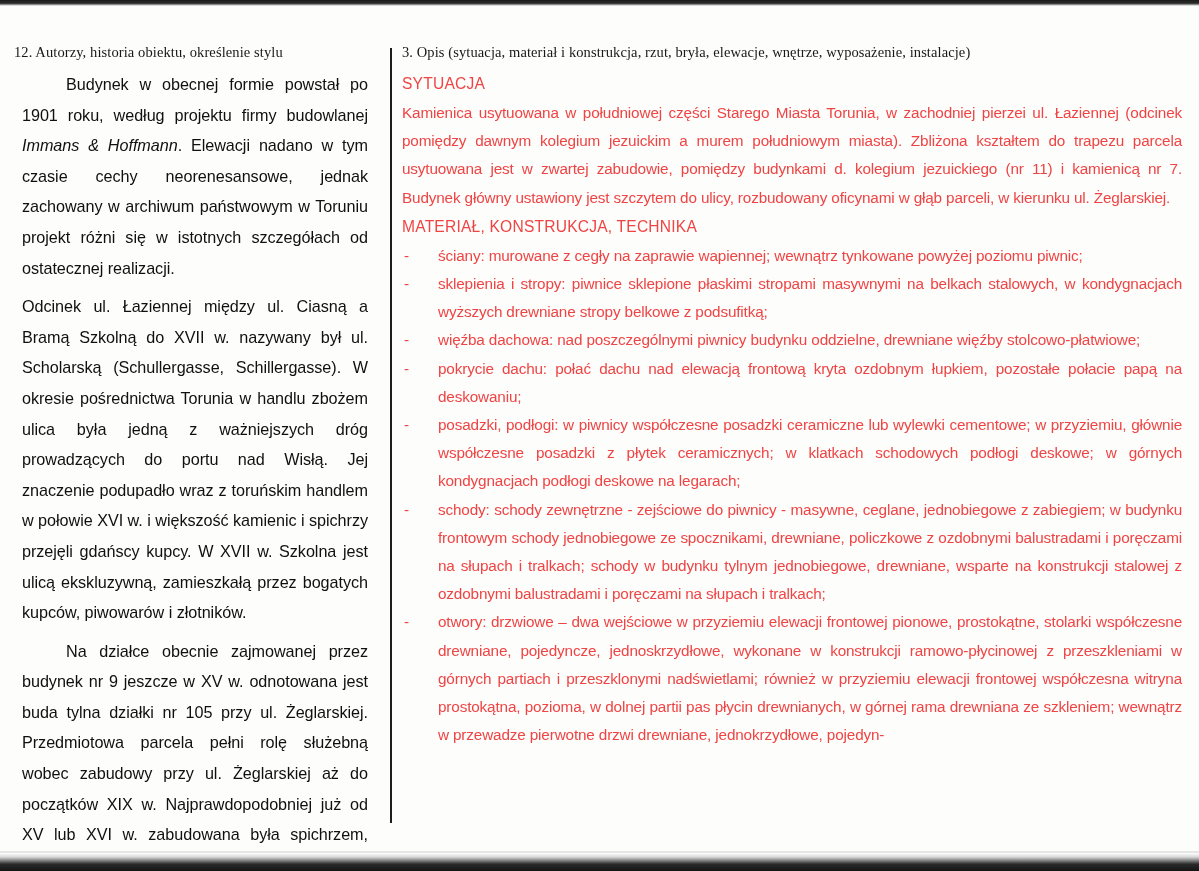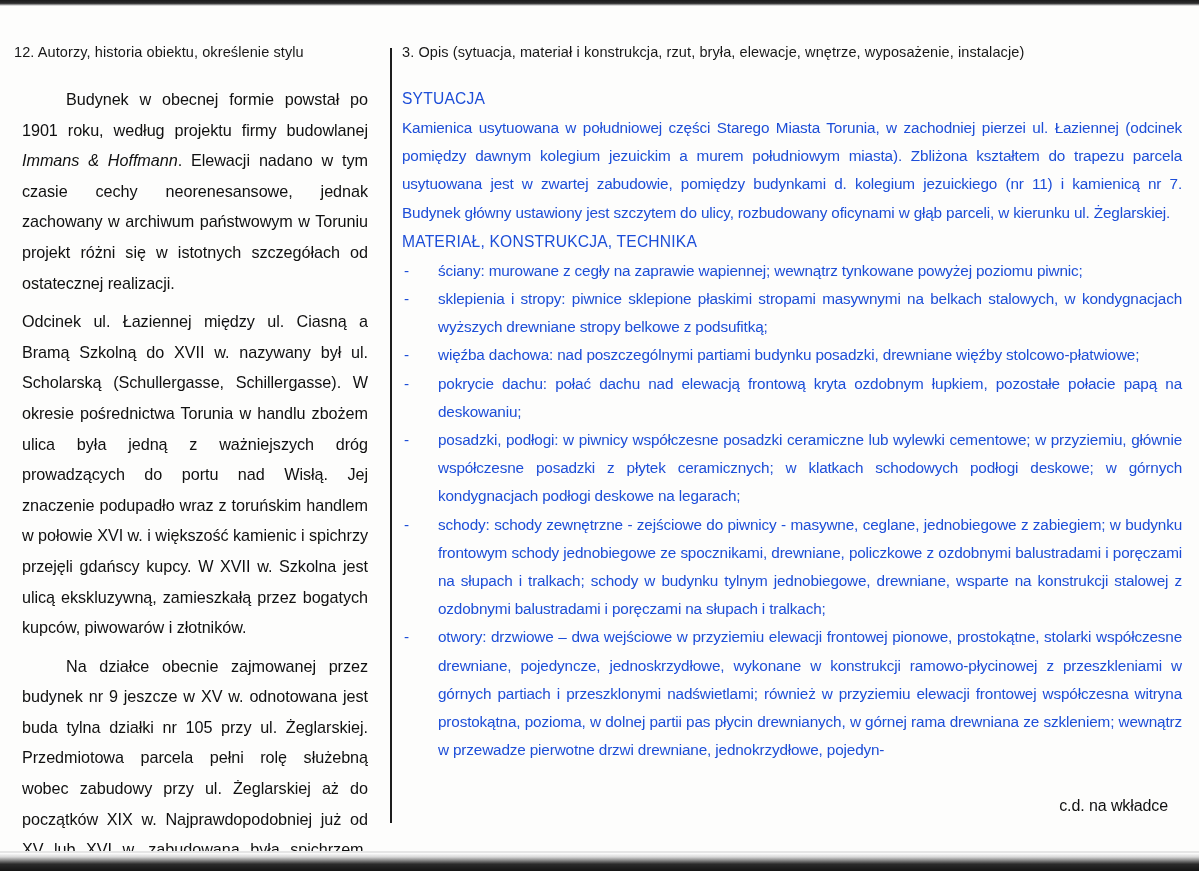--- a/index.html
+++ b/index.html
@@ -56,25 +56,25 @@
   }
 
   
   .col-left {
     position: absolute;
     left: 14px;
     top: 38px;
     width: 362px;
   }
   .field-head-serif {
-    font-family: Liberation Sans, sans-serif;
+    font-family: Liberation Serif, serif;
     font-size: 14.5px;
     letter-spacing: 0.1px;
     color: #181818;
-    margin-bottom: 24px;
+    margin-bottom: 8px;
     white-space: nowrap;
   }
   .lbody {
     font-size: 16.2px;
     line-height: 30.6px;
     text-align: justify;
     color: #101010;
     letter-spacing: -0.05px;
   }
   .lbody p {
@@ -88,21 +88,21 @@
   
   .col-right {
     position: absolute;
     left: 402px;
     top: 38px;
     width: 780px;
   }
   .rbody {
     font-size: 15.3px;
     line-height: 28.2px;
-    color: #1d4ed8;
+    color: #ef4444;
     letter-spacing: -0.15px;
   }
   .rbody p {
     margin: 0;
   }
   .section-title {
     font-size: 15.6px;
     line-height: 30px;
     letter-spacing: 0.2px;
   }
@@ -189,21 +189,21 @@
             <span class="li-inner"><b>ściany:</b><span> murowane z cegły na zaprawie wapiennej; wewnątrz tynkowane powyżej poziomu piwnic;</span></span>
           </li>
 
           <li>
             <span class="dash">-</span>
             <span class="li-inner"><b>sklepienia i stropy:</b><span> piwnice sklepione płaskimi stropami masywnymi na belkach stalowych, w kondygnacjach wyższych drewniane stropy belkowe z podsufitką;</span></span>
           </li>
 
           <li>
             <span class="dash">-</span>
-            <span class="li-inner"><b>więźba dachowa:</b><span> nad poszczególnymi partiami budynku posadzki, drewniane więźby stolcowo-płatwiowe;</span></span>
+            <span class="li-inner"><b>więźba dachowa:</b><span> nad poszczególnymi piwnicy budynku oddzielne, drewniane więźby stolcowo-płatwiowe;</span></span>
           </li>
 
           <li>
             <span class="dash">-</span>
             <span class="li-inner"><b>pokrycie dachu:</b><span> połać dachu nad elewacją frontową kryta ozdobnym łupkiem, pozostałe połacie papą na deskowaniu;</span></span>
           </li>
 
           <li>
             <span class="dash">-</span>
             <span class="li-inner"><b>posadzki, podłogi:</b><span> w piwnicy współczesne posadzki ceramiczne lub wylewki cementowe; w przyziemiu, głównie współczesne posadzki z płytek ceramicznych; w klatkach schodowych podłogi deskowe; w górnych kondygnacjach podłogi deskowe na legarach;</span></span>
@@ -215,20 +215,19 @@
           </li>
 
           <li>
             <span class="dash">-</span>
             <span class="li-inner"><b>otwory:</b><span> drzwiowe – dwa wejściowe w przyziemiu elewacji frontowej pionowe, prostokątne, stolarki współczesne drewniane, pojedyncze, jednoskrzydłowe, wykonane w konstrukcji ramowo-płycinowej z przeszkleniami w górnych partiach i przeszklonymi nadświetlami; również w przyziemiu elewacji frontowej współczesna witryna prostokątna, pozioma, w dolnej partii pas płycin drewnianych, w górnej rama drewniana ze szkleniem; wewnątrz w przewadze pierwotne drzwi drewniane, jednokrzydłowe, pojedyn-</span></span>
           </li>
 
         </ul>
       </div>
 
-      <div class="cd-right-r">c.d. na wkładce</div>
     </div>
 
   </div>
 
   <div class="scan-edge-bottom-line"></div>
   <div class="scan-edge-bottom"></div>
 </div>
 
 </body></html>

